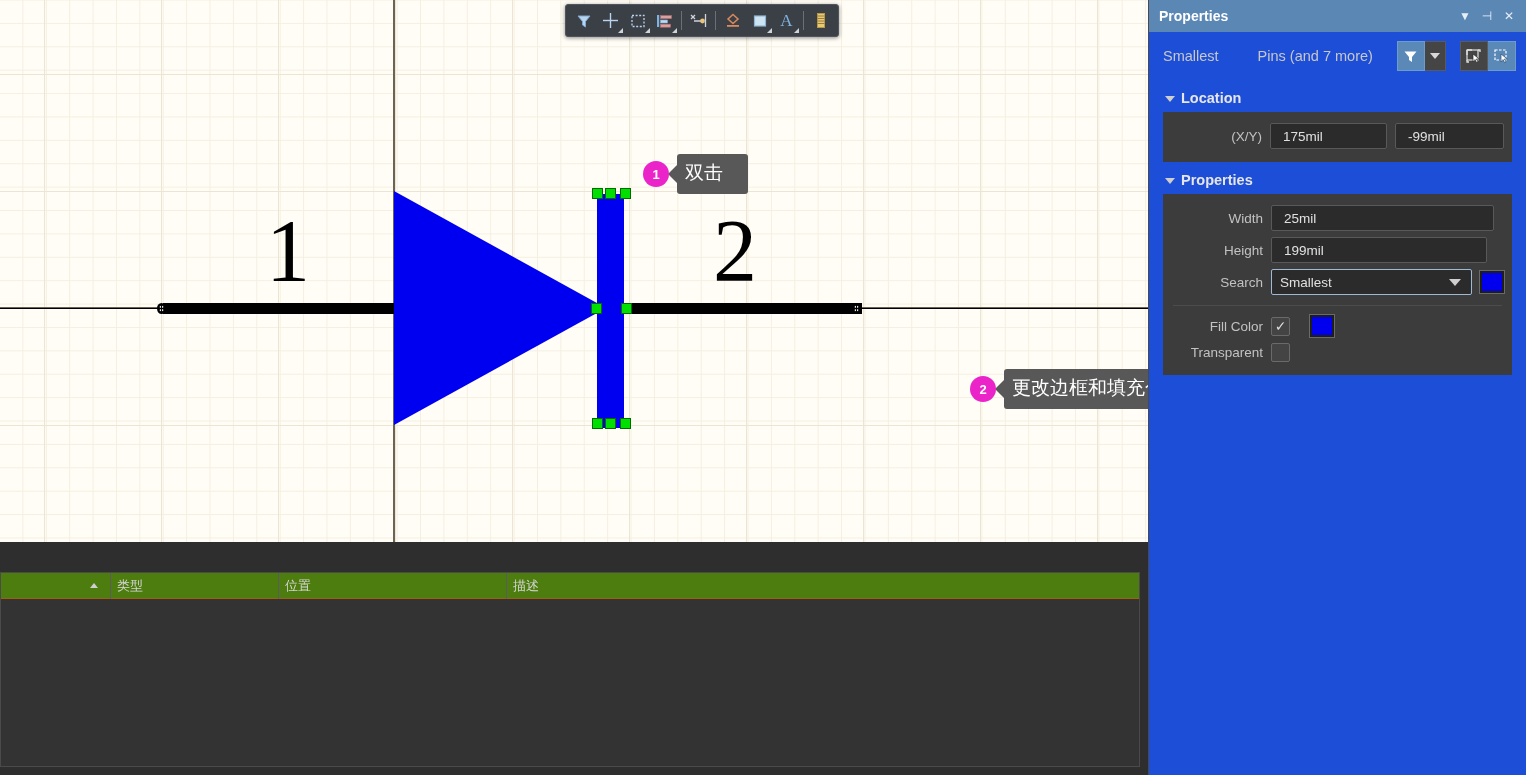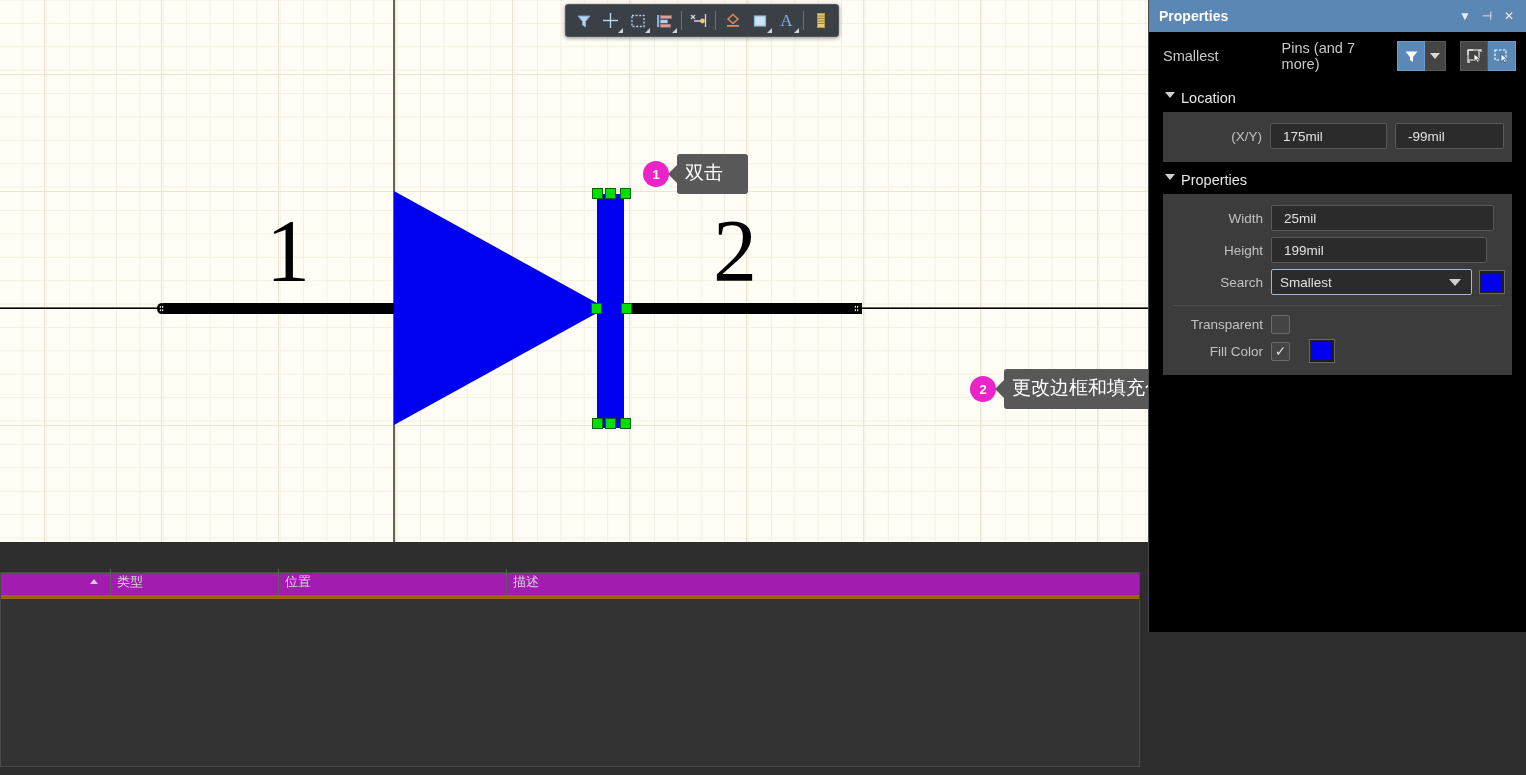--- a/index.html
+++ b/index.html
@@ -165,24 +165,24 @@
   }
   #msg-table {
     position: absolute;
     left: 0; top: 572px;
     width: 1140px; height: 195px;
     background: #333333;
     border: 1px solid #4a4a4a;
   }
   #msg-header {
     height: 26px;
-    background: #a21caf;
+    background: #4d7c0f;
     display: flex;
-    align-items: flex-end;
-    border-bottom: 4px solid #a16207;
+    align-items: flex-start;
+    border-bottom: 1px solid #a16207;
   }
   .msg-col {
     height: 26px;
     display: flex; align-items: center;
     color: #d6d6d6;
     font-size: 13px;
     border-right: 1px solid #5c5c5c;
     padding-left: 6px;
     position: relative;
   }
@@ -192,22 +192,22 @@
     border-left: 4px solid transparent;
     border-right: 4px solid transparent;
     border-bottom: 5px solid #cfcfcf;
   }
   #msg-body { background: #333333; height: 167px; }
 
   
   #props-panel {
     position: absolute;
     left: 1148px; top: 0;
-    width: 378px; height: 632px;
-    background: #000000;
+    width: 378px; height: 775px;
+    background: #1d4ed8;
     border-left: 1px solid #4a4a4a;
   }
   #props-titlebar {
     height: 32px;
     background: #5b87b5;
     display: flex; align-items: center;
     padding: 0 6px 0 10px;
     color: #fff;
   }
   #props-title {
@@ -245,23 +245,23 @@
     border-radius: 2px;
     display: flex; align-items: center;
     padding: 0 8px;
     gap: 8px;
   }
   #search-text { color: #b6b6b6; font-size: 13.5px; }
 
   .section-head {
     color: #e6e6e6;
     font-size: 14.5px;
-    font-weight: normal;
+    font-weight: bold;
     padding: 10px 0 6px 16px;
-    display: flex; gap: 6px;
+    display: flex; align-items: center; gap: 6px;
   }
   .tri-down {
     width: 0; height: 0;
     border-left: 5px solid transparent;
     border-right: 5px solid transparent;
     border-top: 6px solid #cfcfcf;
     margin-top: 2px;
   }
   .section-body {
     margin: 0 14px;
@@ -474,21 +474,21 @@
 
     <div id="props-titlebar">
       <span id="props-title">Properties</span>
       <span class="tb-sysbtn">▼</span>
       <span class="tb-sysbtn">⊣</span>
       <span class="tb-sysbtn">✕</span>
     </div>
 
     <div id="props-objectbar">
       <span class="obj-label">Smallest</span>
-      <span class="obj-label" style="margin-left:63px;">Pins (and 7 more)</span>
+      <span class="obj-label" style="margin-left:39px;">Pins (and 7 more)</span>
 
       <div class="btn-grp" style="margin-left:24px;">
         <div class="btn-ico active">
           <svg width="15" height="15" viewBox="0 0 15 15">
             <polygon points="1.5,2.5 13.5,2.5 9,8 9,13 6,11 6,8" fill="#ffffff"></polygon>
           </svg>
         </div>
         <div class="btn-ico" style="width:21px;">
           <span style="width:0;height:0;border-left:5px solid transparent;border-right:5px solid transparent;border-top:6px solid #d8d8d8;display:block;"></span>
         </div>
@@ -545,25 +545,25 @@
         <span class="combo">
           <span>Smallest</span>
           <span class="combo-caret"></span>
         </span>
         <span class="swatch"></span>
       </div>
 
       <div class="divider"></div>
 
       <div class="prop-row">
-        <span class="prop-label">Transparent</span>
-        <span class="checkbox"></span>
-      </div>
-
-      <div class="prop-row">
         <span class="prop-label">Fill Color</span>
         <span class="checkbox">✓</span>
         <span class="swatch" style="margin-left:12px;"></span>
       </div>
+
+      <div class="prop-row">
+        <span class="prop-label">Transparent</span>
+        <span class="checkbox"></span>
+      </div>
     </div>
   </div>
 
 </div>
 
 </body></html>

